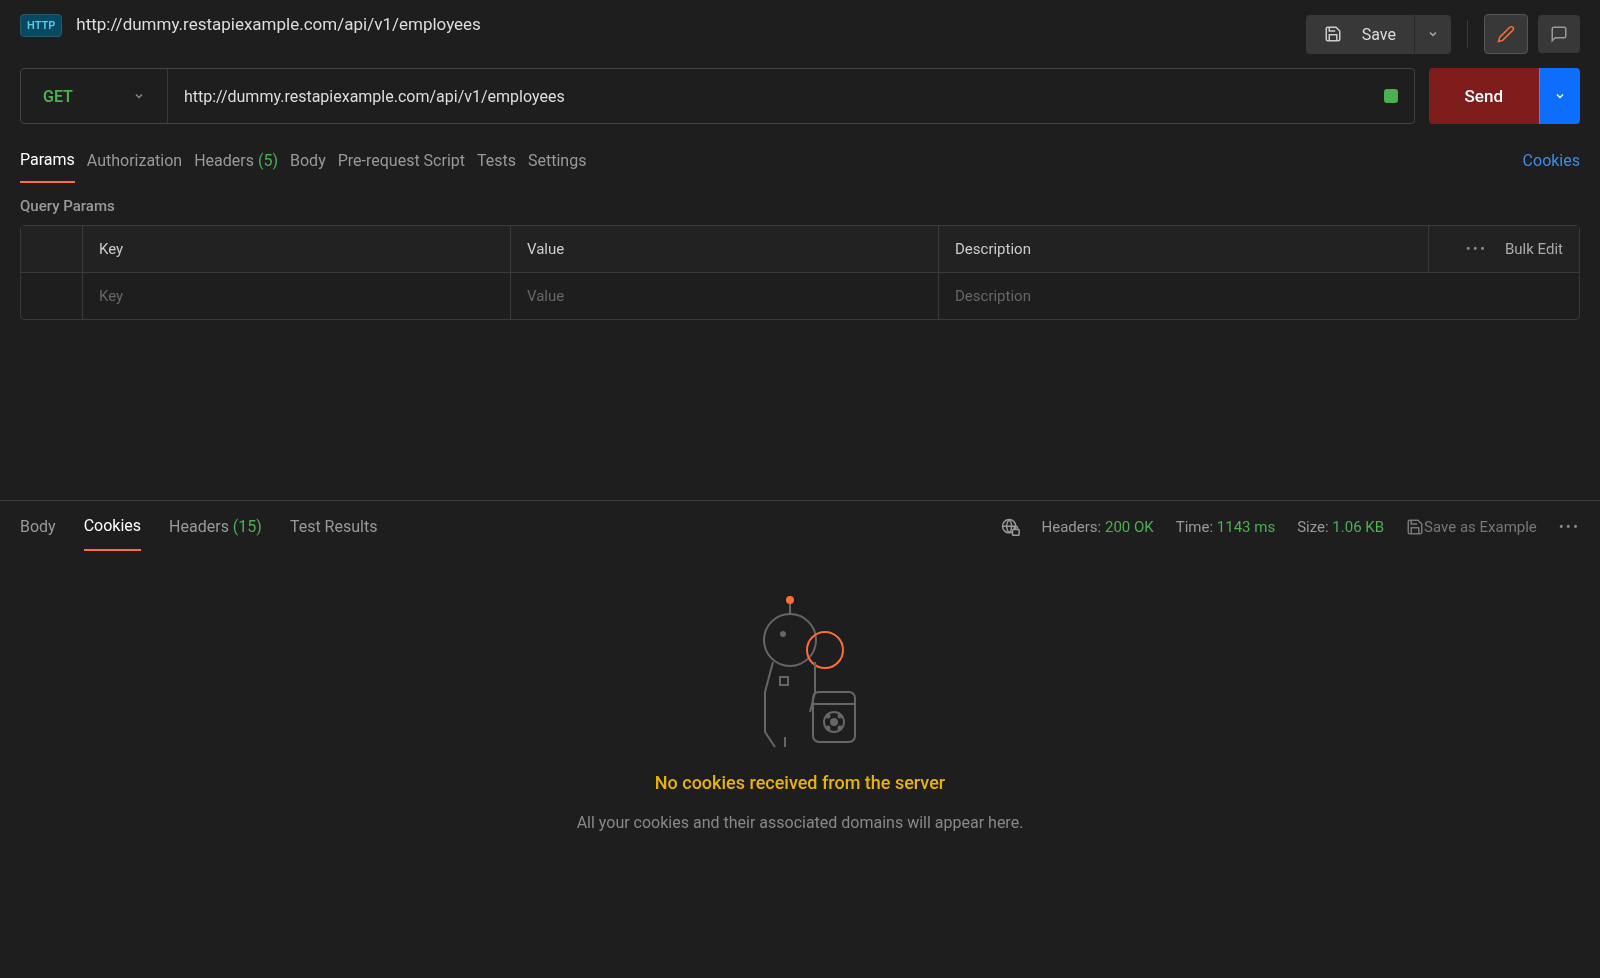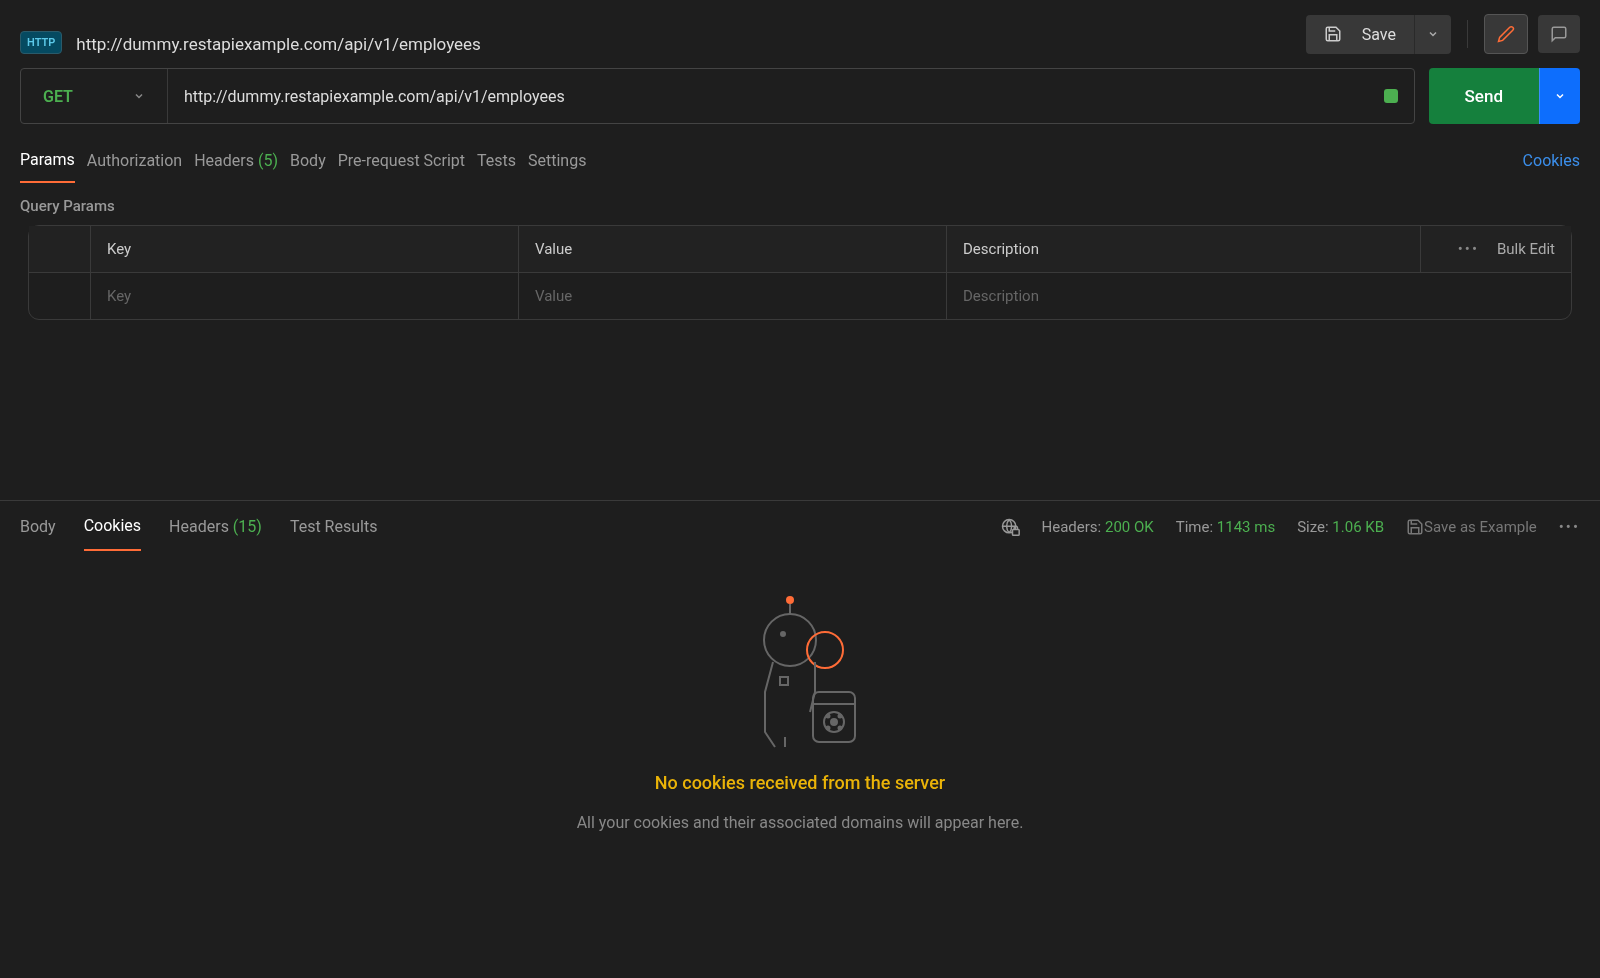--- a/index.html
+++ b/index.html
@@ -1,40 +1,40 @@
 <!DOCTYPE html>
 <html><head>
 <meta charset="utf-8">
 <style>
 *{box-sizing:border-box;margin:0;padding:0;font-family:-apple-system,BlinkMacSystemFont,"Segoe UI",Roboto,sans-serif}
 body{background:#1e1e1e;color:#ccc;width:1600px;height:978px;overflow:hidden;font-size:15px}
-.hdr{display:flex;align-items:flex-end;padding:14px 20px;gap:14px}
+.hdr{display:flex;align-items:flex-start;padding:14px 20px;gap:14px}
 .http-badge{background:#054a61;color:#5cc8e8;font-size:11px;font-weight:600;padding:4px 6px;border-radius:4px;border:1px solid #2a5a6a}
 .url-title{color:#ddd;font-size:17px;flex:1}
 .hdr-btns{display:flex;align-items:center;gap:10px}
 .save-grp{display:flex}
 .save-btn{display:flex;align-items:center;gap:20px;background:#383838;border:none;color:#ddd;padding:10px 18px;border-radius:4px 0 0 4px;font-size:16px;cursor:pointer}
 .save-dd{background:#383838;border:none;border-left:1px solid #2a2a2a;color:#aaa;padding:10px 12px;border-radius:0 4px 4px 0;cursor:pointer}
 .vdiv{width:1px;height:28px;background:#3a3a3a;margin:0 6px}
 .ico-btn{background:#383838;border:none;padding:10px 12px;border-radius:4px;cursor:pointer;display:flex;align-items:center}
 .req-row{display:flex;gap:14px;padding:0 20px 14px}
 .req-bar{display:flex;flex:1;border:1px solid #444;border-radius:4px;align-items:center;background:#1e1e1e}
 .method{color:#4caf50;font-weight:600;padding:0 22px;font-size:16px;display:flex;align-items:center;gap:60px;border-right:1px solid #3a3a3a;height:54px;cursor:pointer}
 .url-inp{flex:1;background:transparent;border:none;color:#ddd;font-size:16px;padding:0 16px;outline:none;height:54px}
 .env-dot{width:14px;height:14px;background:#4caf50;border-radius:3px;margin-right:16px}
 .send-grp{display:flex}
-.send-btn{background:#15803d;color:#fff;border:none;padding:0 36px;font-size:17px;font-weight:500;border-radius:4px 0 0 4px;height:56px;cursor:pointer}
+.send-btn{background:#7f1d1d;color:#fff;border:none;padding:0 36px;font-size:17px;font-weight:500;border-radius:4px 0 0 4px;height:56px;cursor:pointer}
 .send-dd{background:#0d6efd;color:#fff;border:none;border-left:1px solid rgba(255,255,255,.2);padding:0 14px;border-radius:0 4px 4px 0;height:56px;cursor:pointer}
 .tabs{display:flex;align-items:center;padding:0 20px;gap:12px;border-bottom:0}
 .tab{color:#999;padding:12px 0;cursor:pointer;font-size:16px}
 .tab.active{color:#fff;border-bottom:2px solid #ff6c37}
 .tab .cnt{color:#4caf50}
 .cookies-lnk{margin-left:auto;color:#3b8eea;font-size:16px;cursor:pointer}
 .qp-lbl{color:#999;font-size:15px;padding:14px 20px 10px;font-weight:500}
-.tbl{margin:0 28px;border:1px solid #3a3a3a;border-radius:11px}
+.tbl{margin:0 20px;border:1px solid #3a3a3a;border-radius:4px}
 .tbl-row{display:flex;border-bottom:1px solid #3a3a3a}
 .tbl-row:last-child{border-bottom:none}
 .tbl-h{background:#222}
 .tc{padding:14px 16px;border-right:1px solid #3a3a3a;color:#ccc}
 .tc:last-child{border-right:none}
 .tc.drag{width:62px}
 .tc.k{width:428px}
 .tc.v{width:428px}
 .tc.d{flex:1}
 .tc.opts{width:150px;display:flex;align-items:center;gap:18px;justify-content:flex-end}

